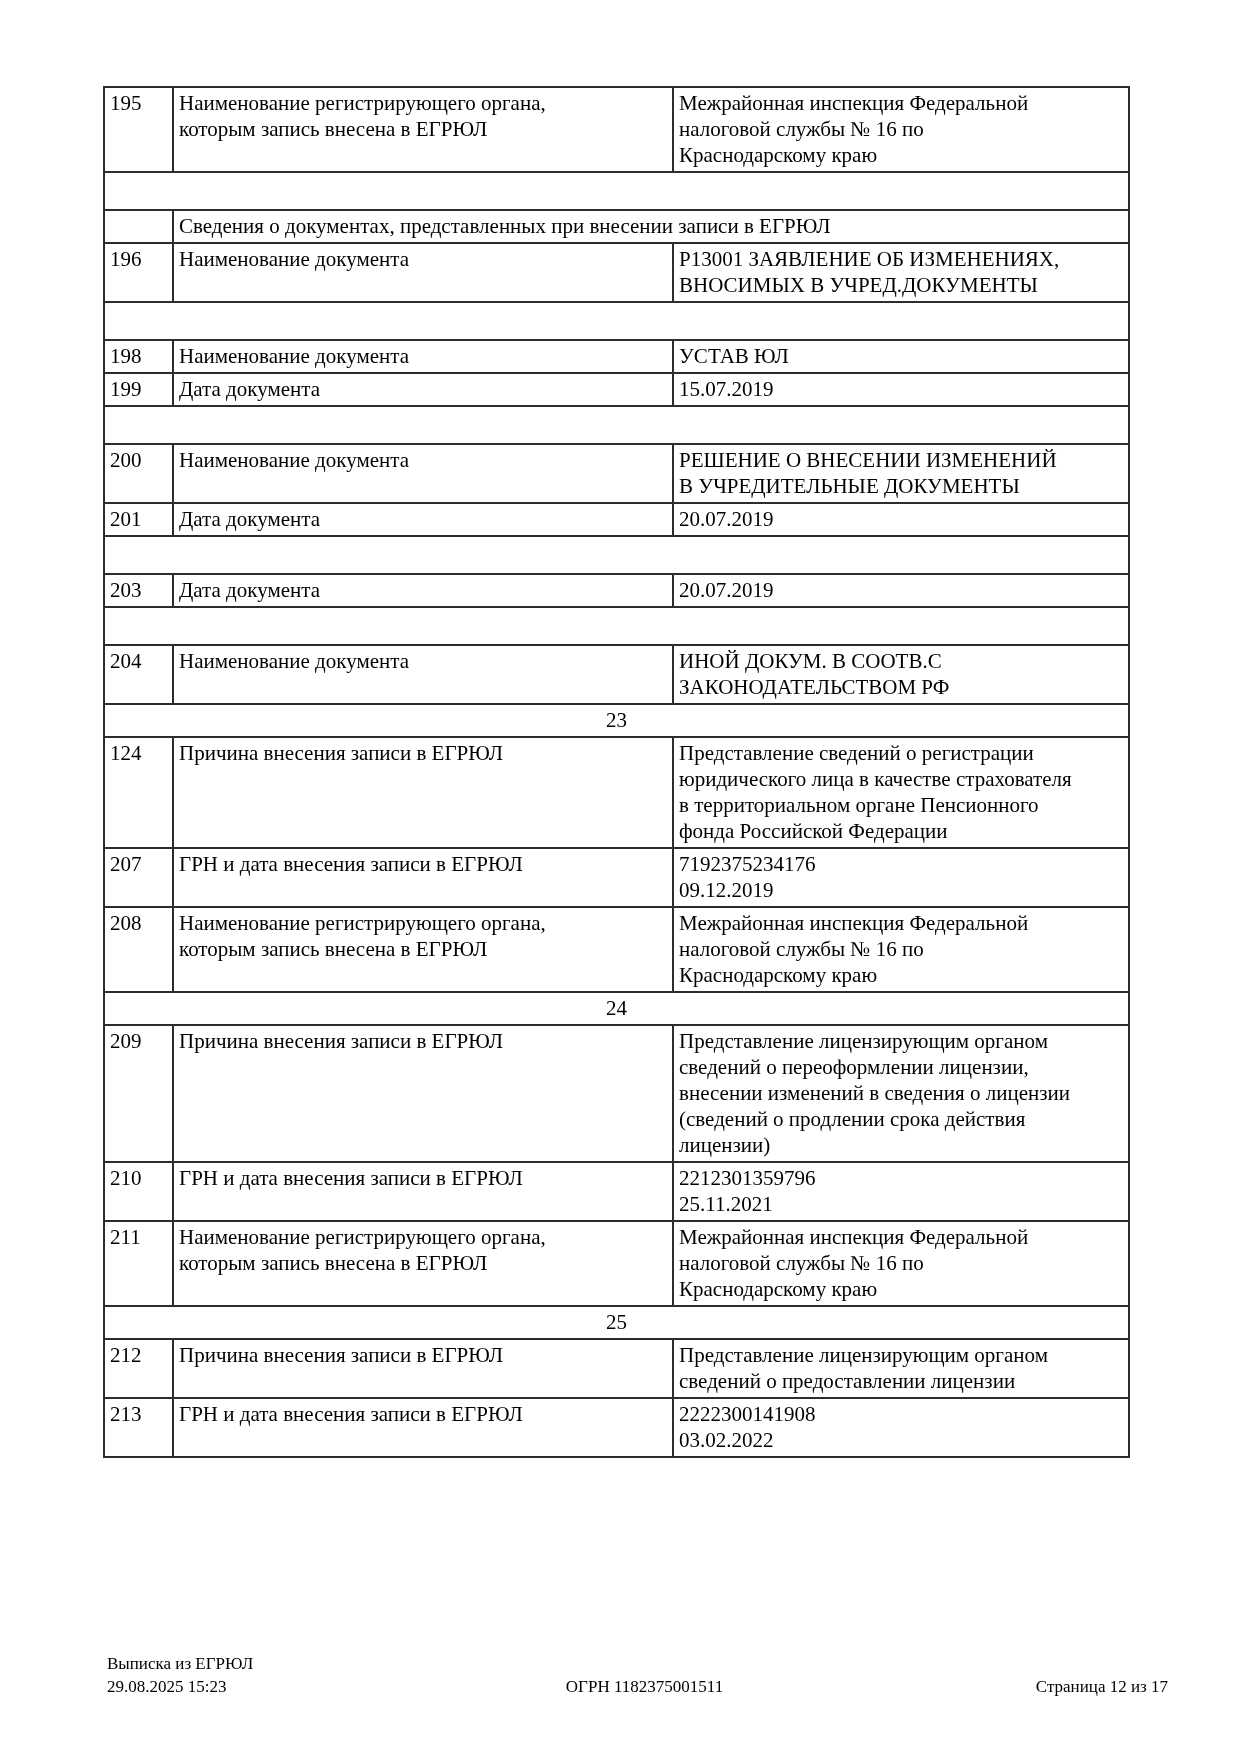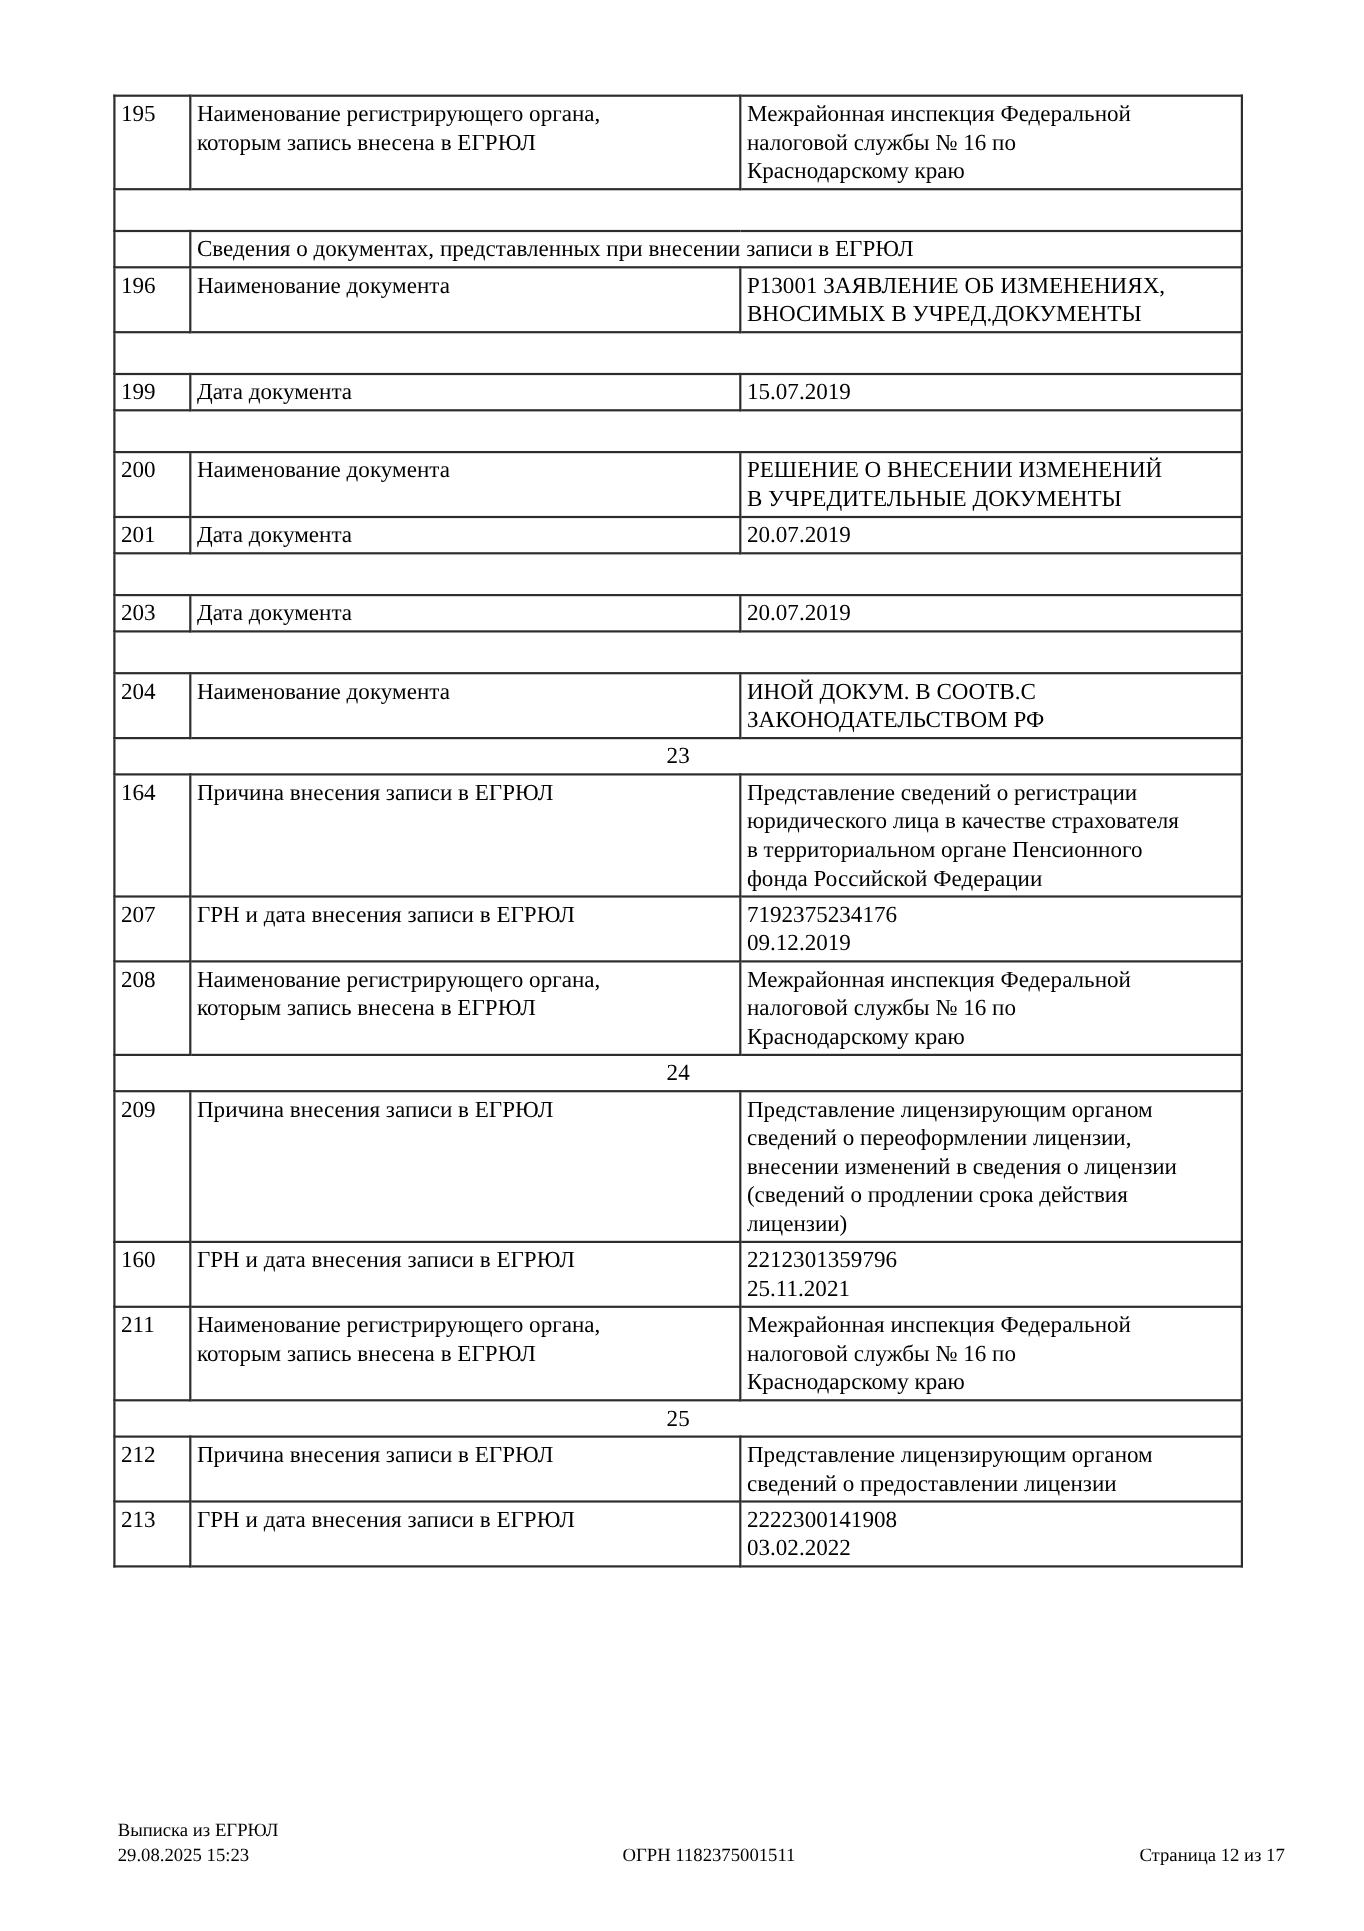--- a/index.html
+++ b/index.html
@@ -98,20 +98,25 @@
         <tr class="row-record">
           <td class="cell-num">196</td>
           <td class="cell-label">Наименование документа</td>
           <td class="cell-value">Р13001 ЗАЯВЛЕНИЕ ОБ ИЗМЕНЕНИЯХ,
 ВНОСИМЫХ В УЧРЕД.ДОКУМЕНТЫ</td>
         </tr>
         <tr class="row-separator">
           <td colspan="3"></td>
         </tr>
         <tr class="row-record">
+          <td class="cell-num">198</td>
+          <td class="cell-label">Наименование документа</td>
+          <td class="cell-value">УСТАВ ЮЛ</td>
+        </tr>
+        <tr class="row-record">
           <td class="cell-num">199</td>
           <td class="cell-label">Дата документа</td>
           <td class="cell-value">15.07.2019</td>
         </tr>
         <tr class="row-separator">
           <td colspan="3"></td>
         </tr>
         <tr class="row-record">
           <td class="cell-num">200</td>
           <td class="cell-label">Наименование документа</td>
@@ -137,21 +142,21 @@
         <tr class="row-record">
           <td class="cell-num">204</td>
           <td class="cell-label">Наименование документа</td>
           <td class="cell-value">ИНОЙ ДОКУМ. В СООТВ.С
 ЗАКОНОДАТЕЛЬСТВОМ РФ</td>
         </tr>
         <tr class="row-section">
           <td colspan="3">23</td>
         </tr>
         <tr class="row-record">
-          <td class="cell-num">164</td>
+          <td class="cell-num">124</td>
           <td class="cell-label">Причина внесения записи в ЕГРЮЛ</td>
           <td class="cell-value">Представление сведений о регистрации
 юридического лица в качестве страхователя
 в территориальном органе Пенсионного
 фонда Российской Федерации</td>
         </tr>
         <tr class="row-record">
           <td class="cell-num">207</td>
           <td class="cell-label">ГРН и дата внесения записи в ЕГРЮЛ</td>
           <td class="cell-value">7192375234176
@@ -171,21 +176,21 @@
         <tr class="row-record">
           <td class="cell-num">209</td>
           <td class="cell-label">Причина внесения записи в ЕГРЮЛ</td>
           <td class="cell-value">Представление лицензирующим органом
 сведений о переоформлении лицензии,
 внесении изменений в сведения о лицензии
 (сведений о продлении срока действия
 лицензии)</td>
         </tr>
         <tr class="row-record">
-          <td class="cell-num">160</td>
+          <td class="cell-num">210</td>
           <td class="cell-label">ГРН и дата внесения записи в ЕГРЮЛ</td>
           <td class="cell-value">2212301359796
 25.11.2021</td>
         </tr>
         <tr class="row-record">
           <td class="cell-num">211</td>
           <td class="cell-label">Наименование регистрирующего органа,
 которым запись внесена в ЕГРЮЛ</td>
           <td class="cell-value">Межрайонная инспекция Федеральной
 налоговой службы № 16 по

